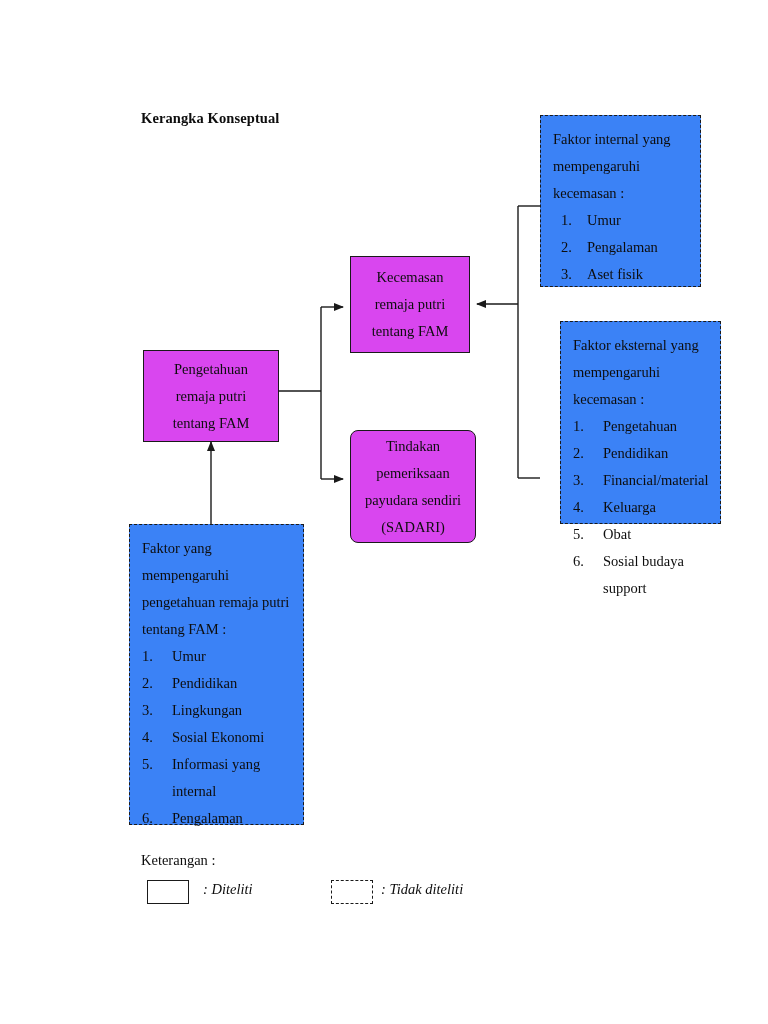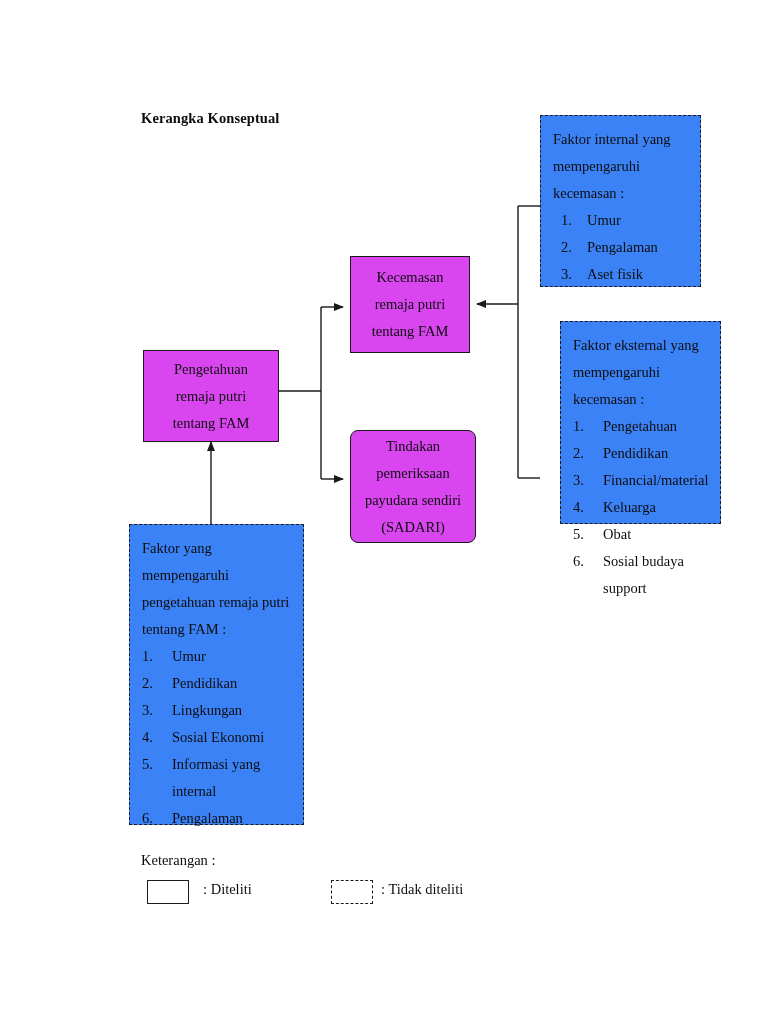--- a/index.html
+++ b/index.html
@@ -89,20 +89,21 @@
   #legend {
     position: absolute;
     left: 141px;
     top: 852px;
     font-size: 14.5px;
   }
   #legend-title { display: block; margin-bottom: 11px; }
   .legend-row {
     position: relative;
     height: 26px;
+    font-style: italic;
   }
   .legend-swatch {
     position: absolute;
     width: 42px;
     height: 24px;
     box-sizing: border-box;
     background: #fff;
   }
   .legend-swatch.solid { border: 1px solid #1a1a1a; }
   .legend-swatch.dashed { border: 1px dashed #1a1a1a; }

